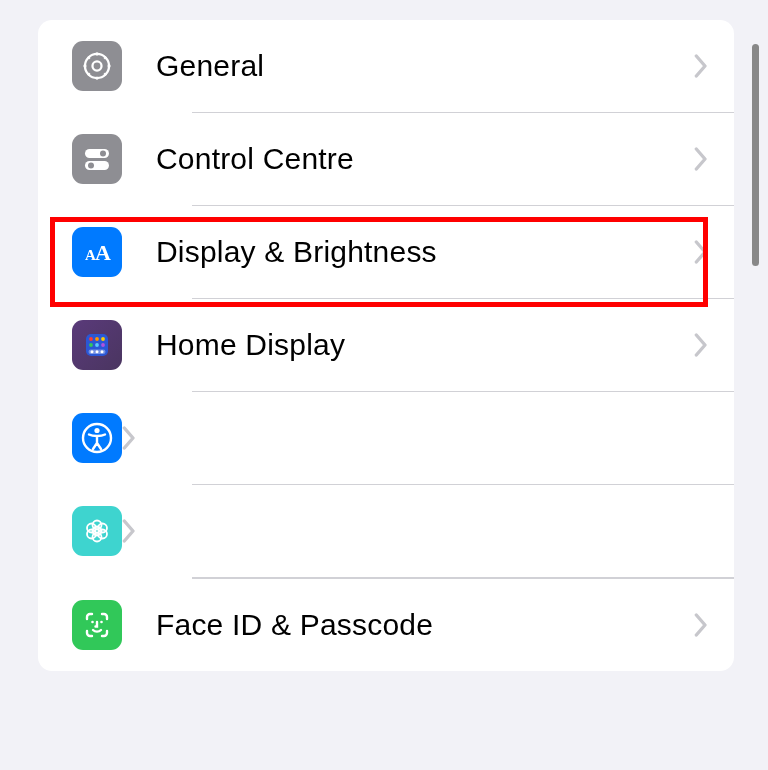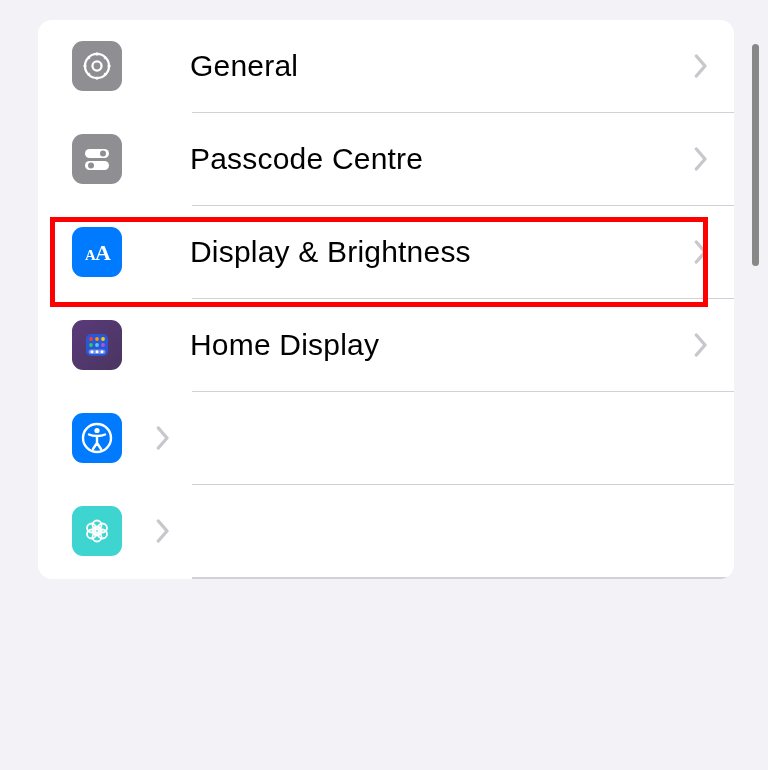--- a/index.html
+++ b/index.html
@@ -19,21 +19,20 @@
       background: #ffffff;
       border-radius: 14px;
       margin: 20px 34px 0 38px;
       overflow: hidden;
     }
     .settings-row {
       display: flex;
       align-items: center;
       padding: 21px 20px 21px 34px;
       position: relative;
-      gap: 34px;
     }
     .separator {
       height: 1px;
       background: #d1d1d6;
       margin-left: 154px;
       margin-right: 0;
     }
     .icon-box {
       width: 50px;
       height: 50px;
@@ -111,21 +110,21 @@
 
   <div class="settings-row">
     <div class="icon-box bg-gray">
       <svg width="34" height="34" viewBox="0 0 34 34">
         <rect x="5" y="7" width="24" height="9" rx="4.5" fill="#ffffff"></rect>
         <circle cx="23" cy="11.5" r="3" fill="#8e8e93"></circle>
         <rect x="5" y="19" width="24" height="9" rx="4.5" fill="#ffffff"></rect>
         <circle cx="11" cy="23.5" r="3" fill="#8e8e93"></circle>
       </svg>
     </div>
-    <span class="label">Passcode Centre</span>
+    <span class="label">Control Centre</span>
     <svg class="chevron" width="14" height="24" viewBox="0 0 10 18" fill="none" stroke="#c7c7cc" stroke-width="2.5" stroke-linecap="round" stroke-linejoin="round">
         <path d="M1.5 1.5L8 9l-6.5 7.5"></path>
       </svg>
   </div>
   <div class="separator"></div>
 
   <div class="settings-row">
     <div class="icon-box bg-blue">
       <svg width="38" height="38" viewBox="0 0 38 38">
         <text x="7" y="27" font-size="15" font-weight="600" fill="#ffffff" font-family="-apple-system">A</text>
@@ -189,18 +188,33 @@
       </svg>
     </div>
     <svg class="chevron" width="14" height="24" viewBox="0 0 10 18" fill="none" stroke="#c7c7cc" stroke-width="2.5" stroke-linecap="round" stroke-linejoin="round">
         <path d="M1.5 1.5L8 9l-6.5 7.5"></path>
       </svg>
   </div>
   <div class="separator"></div>
 
   <div class="separator"></div>
 
+  <div class="settings-row">
+    <div class="icon-box bg-green">
+      <svg width="36" height="36" viewBox="0 0 36 36" fill="none" stroke="#ffffff" stroke-width="2.4" stroke-linecap="round">
+        <path d="M8 12V10a3 3 0 013-3h2M28 12V10a3 3 0 00-3-3h-2M8 24v2a3 3 0 003 3h2M28 24v2a3 3 0 01-3 3h-2"></path>
+        <circle cx="13.5" cy="15" r="1.3" fill="#ffffff" stroke="none"></circle>
+        <circle cx="22.5" cy="15" r="1.3" fill="#ffffff" stroke="none"></circle>
+        <path d="M18 15v4.5h-1.5"></path>
+        <path d="M14 23c1 1 2.2 1.6 4 1.6s3-.6 4-1.6"></path>
+      </svg>
+    </div>
+    <span class="label">Face ID &amp; Passcode</span>
+    <svg class="chevron" width="14" height="24" viewBox="0 0 10 18" fill="none" stroke="#c7c7cc" stroke-width="2.5" stroke-linecap="round" stroke-linejoin="round">
+        <path d="M1.5 1.5L8 9l-6.5 7.5"></path>
+      </svg>
+  </div>
 
 </div>
 
 <div class="highlight-box" style="left:50px;top:217px;width:658px;height:90px;"></div>
 
 <div class="scrollbar"></div>
 
 </body></html>

